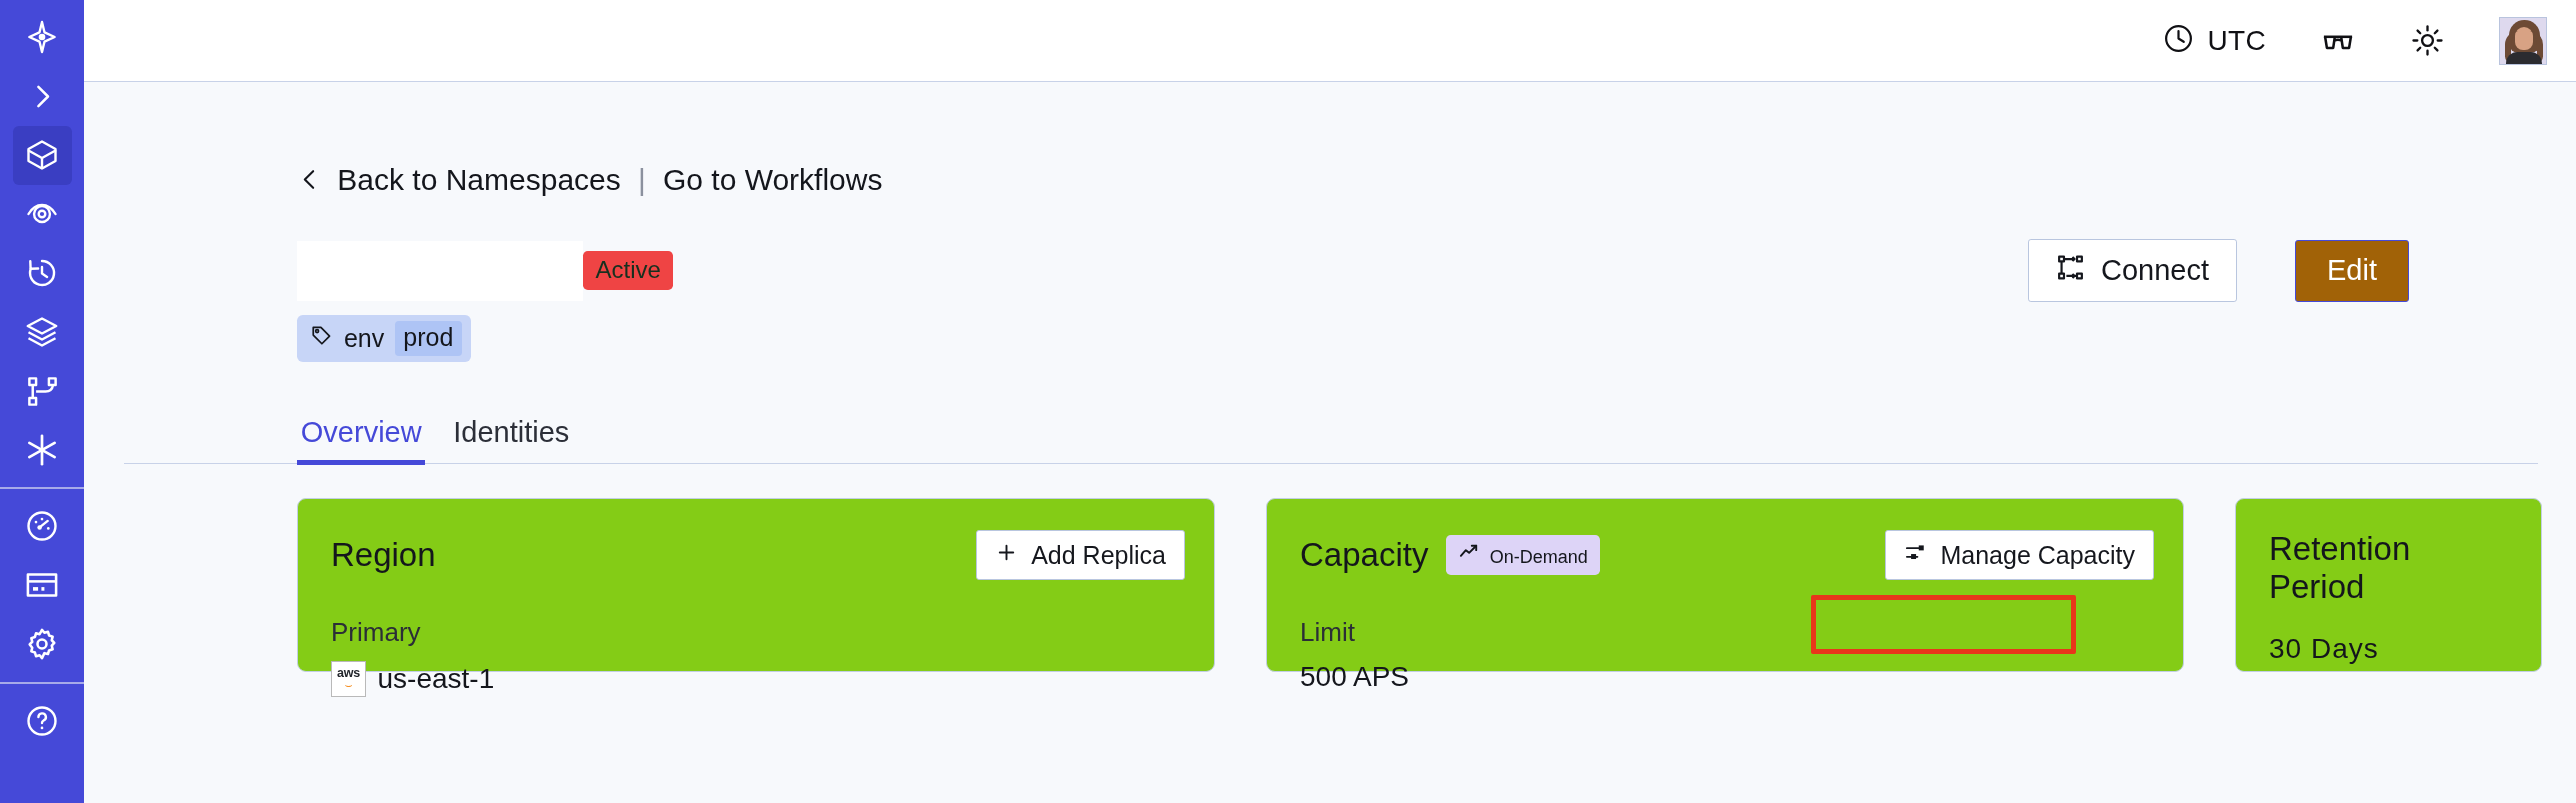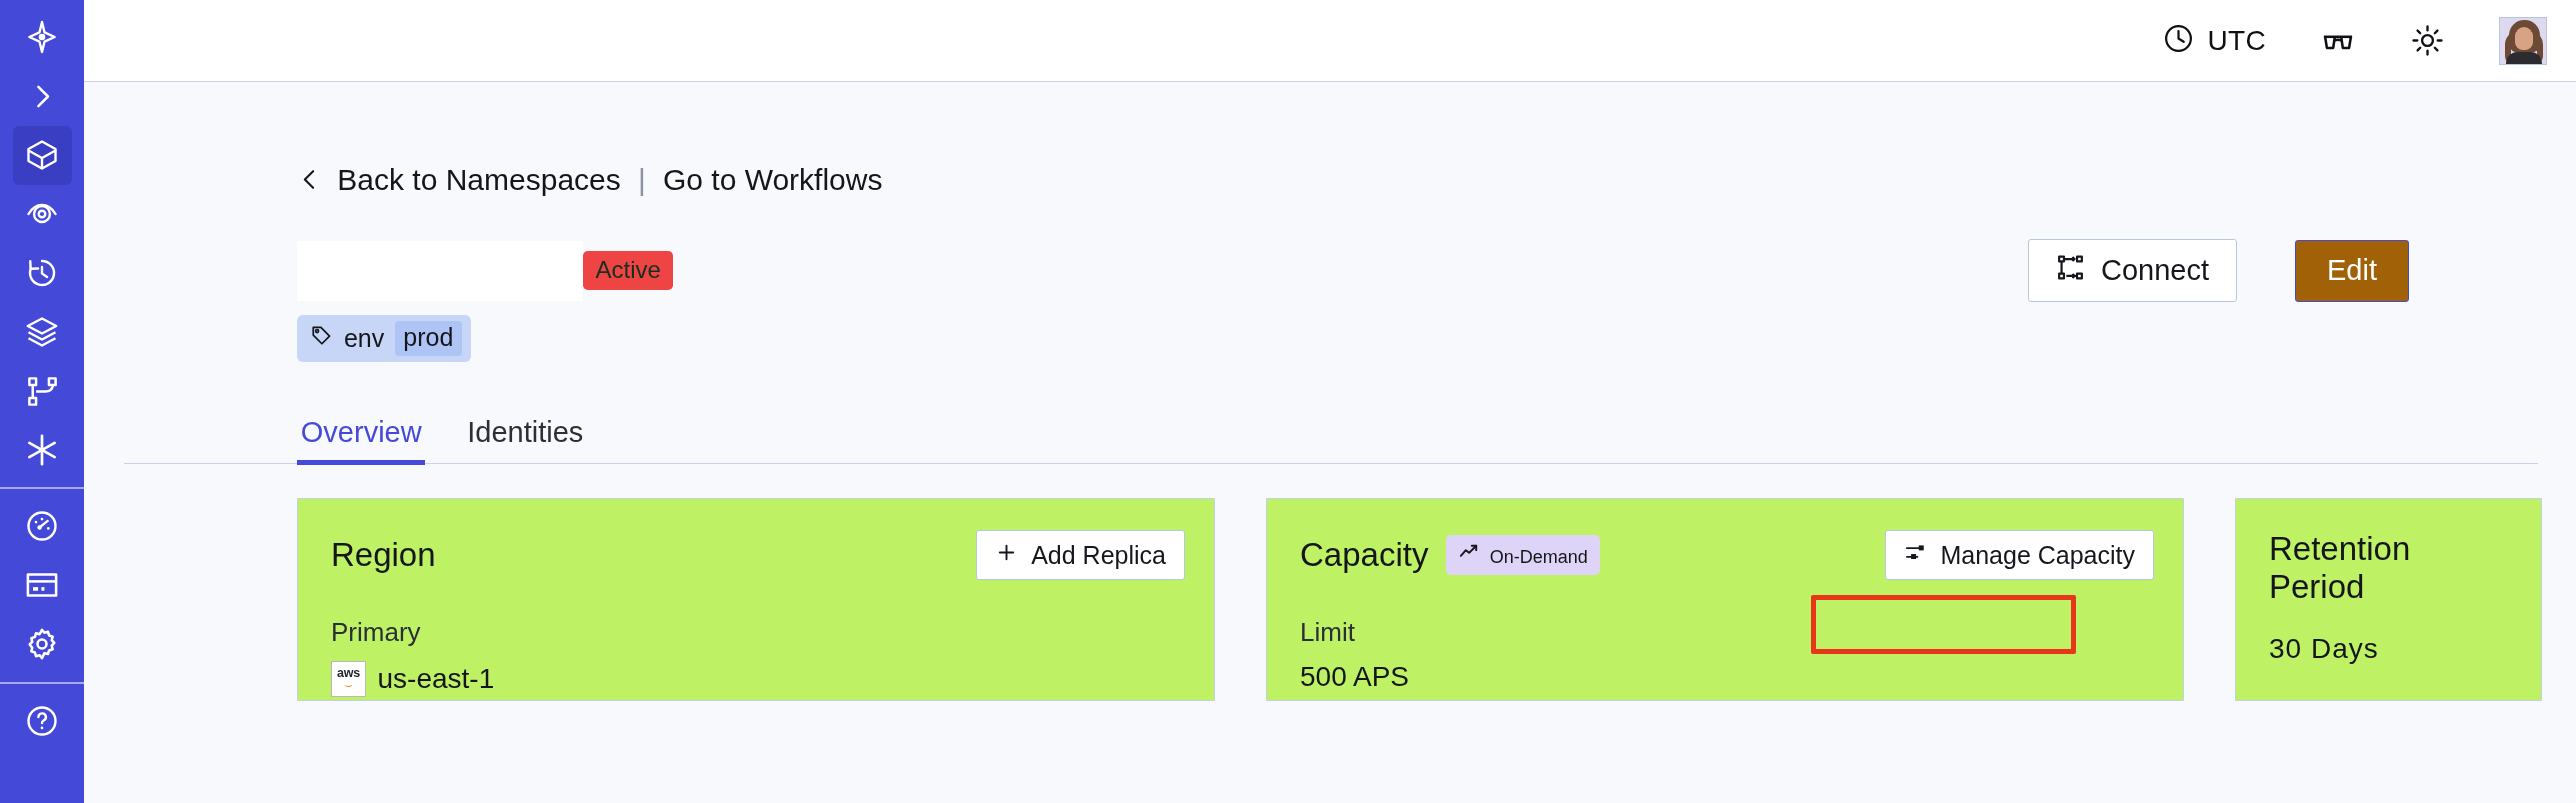--- a/index.html
+++ b/index.html
@@ -99,40 +99,40 @@
   .tag-row { margin-top: 13.4px; padding-left: 173px; display: flex; }
   .tag {
     display: inline-flex; align-items: center; gap: 10.5px;
     background: #c7d5f7; border-radius: 5.8px;
     padding: 5.8px 8.6px 5.8px 13.4px; font-size: 25px; color: #14161c;
   }
   .tag-val { background: #aec4f5; border-radius: 3.8px; padding: 1.9px 8.6px 3.8px; }
 
   .tabs {
     margin-top: 54px; padding-left: 173px; padding-right: 129px;
-    display: flex; align-items: flex-end; gap: 38px;
+    display: flex; align-items: flex-end; gap: 24px;
     border-bottom: 1.9px solid #c8d2e8; position: relative;
   }
   .tab {
     font-size: 29px; color: #2c2f38; padding: 0 3.8px 14.4px;
     position: relative; cursor: pointer;
   }
   .tab.active { color: #4549d8; }
   .tab.active::after {
     content: ""; position: absolute; left: 0; right: 0; bottom: -1.9px;
     height: 4.8px; background: #4549d8;
   }
 
   .cards {
     margin-top: 34px; padding-left: 173px; padding-right: 129px;
     display: flex; gap: 51px; align-items: stretch;
   }
   .card {
-    background: #bef264; border: 1.9px solid #c2cfe4; border-radius: 1px;
-    height: 203px; padding: 31px 29px 0 33px; position: relative;
+    background: #84cc16; border: 1.9px solid #c2cfe4; border-radius: 9px;
+    height: 174px; padding: 31px 29px 0 33px; position: relative;
   }
   .card-wide { flex: 0 0 918px; }
   .card-narrow { flex: 0 0 307px; }
   .card-head { display: flex; align-items: center; }
   .card-title { font-size: 33px; color: #14161c; font-weight: 400; }
   .badge-ondemand {
     margin-left: 17.3px; background: #ddd4f7; color: #14161c;
     font-size: 18px; border-radius: 4.8px; padding: 4.8px 12.5px 6.7px;
     display: inline-flex; align-items: flex-end; gap: 8.6px;
   }

